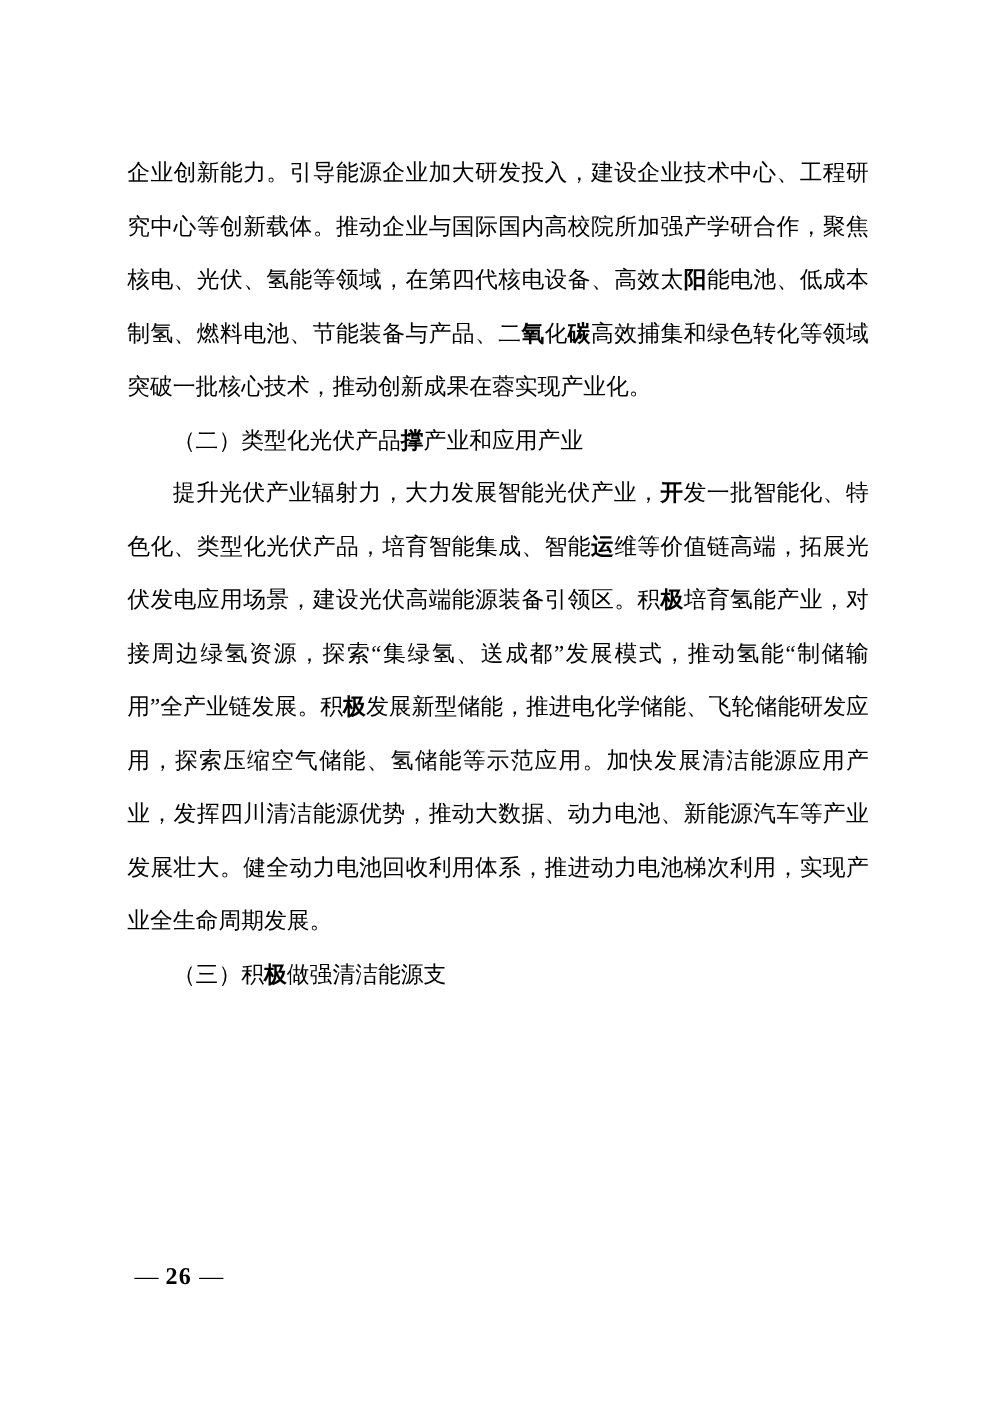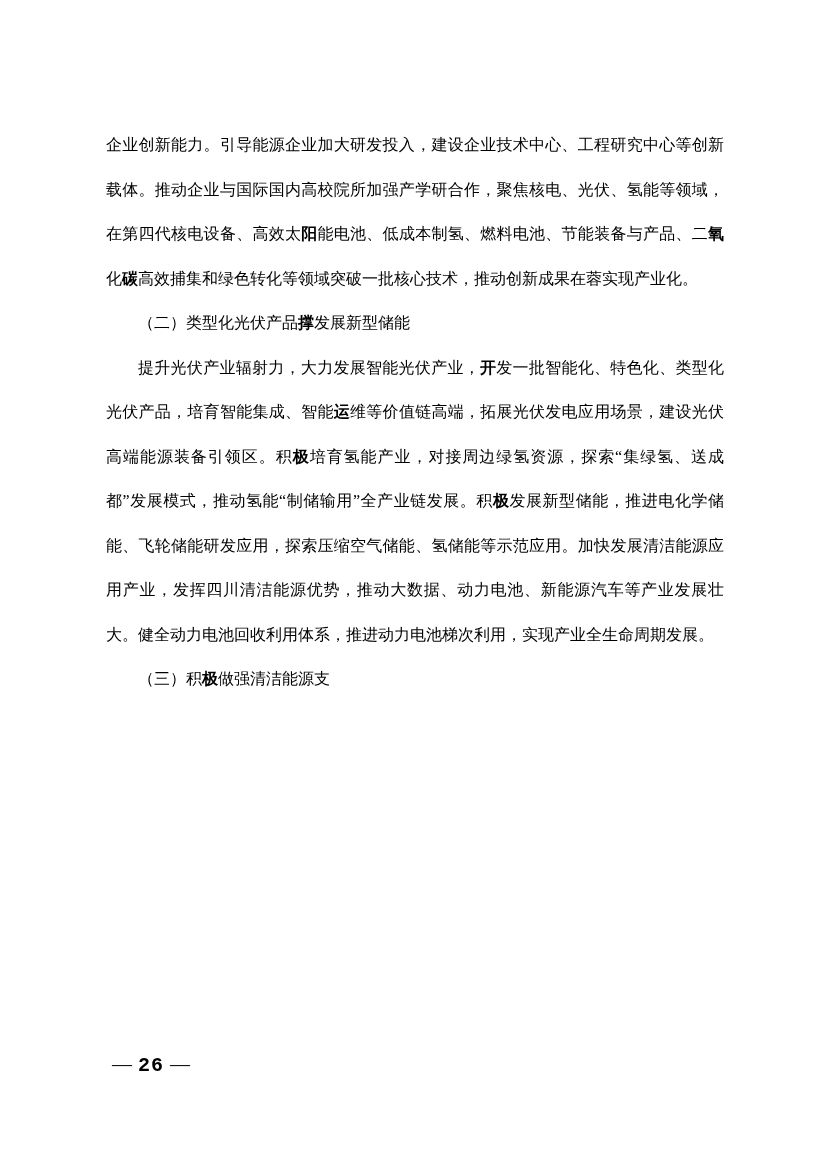--- a/index.html
+++ b/index.html
@@ -14,21 +14,21 @@
     background: #ffffff;
     overflow: hidden;
     font-family: "Liberation Serif", serif;
     color: #000000;
   }
   .text-block {
     position: absolute;
     left: 106px;
     top: 123px;
     width: 618px;
-    font-size: 16px;
+    font-size: 19px;
     line-height: 44.5px;
     text-align: justify;
     text-justify: inter-ideograph;
     color: #000000;
   }
   .text-block p {
     margin: 0;
     padding: 0;
   }
   .text-block p.indent {
@@ -39,30 +39,30 @@
   .footer {
     position: absolute;
     left: 110px;
     top: 1051px;
     font-size: 20px;
     line-height: 26px;
     color: #000000;
     white-space: nowrap;
   }
   .footer .dash { font-weight: 400; padding: 0 2px; }
-  .footer .num  { font-weight: 700; padding: 0 4px; letter-spacing: 1px; font-family: Liberation Mono, monospace; }
+  .footer .num  { font-weight: 700; padding: 0 4px; letter-spacing: 1px; }
 </style>
 </head>
 <body>
 
 <div class="page">
 
   <div class="text-block" id="doc-body">
       <p class=""><span class="run">企业创新能力。引导能源企业加大研发投入，建设企业技术中心、工程研究中心等创新载体。推动企业与国际国内高校院所加强产学研合作，聚焦核电、光伏、氢能等领域，在第四代核电设备、高效太</span><span class="run b">阳</span><span class="run">能电池、低成本制氢、燃料电池、节能装备与产品、二</span><span class="run b">氧</span><span class="run">化</span><span class="run b">碳</span><span class="run">高效捕集和绿色转化等领域突破一批核心技术，推动创新成果在蓉实现产业化。</span></p>
-      <p class="indent"><span class="run">（二）类型化光伏产品</span><span class="run b">撑</span><span class="run">发展新型储能</span></p>
+      <p class="indent"><span class="run">（二）类型化光伏产品</span><span class="run b">撑</span><span class="run">产业和应用产业</span></p>
       <p class="indent"><span class="run">提升光伏产业辐射力，大力发展智能光伏产业，</span><span class="run b">开</span><span class="run">发一批智能化、特色化、类型化光伏产品，培育智能集成、智能</span><span class="run b">运</span><span class="run">维等价值链高端，拓展光伏发电应用场景，建设光伏高端能源装备引领区。积</span><span class="run b">极</span><span class="run">培育氢能产业，对接周边绿氢资源，探索“集绿氢、送成都”发展模式，推动氢能“制储输用”全产业链发展。积</span><span class="run b">极</span><span class="run">发展新型储能，推进电化学储能、飞轮储能研发应用，探索压缩空气储能、氢储能等示范应用。加快发展清洁能源应用产业，发挥四川清洁能源优势，推动大数据、动力电池、新能源汽车等产业发展壮大。健全动力电池回收利用体系，推进动力电池梯次利用，实现产业全生命周期发展。</span></p>
       <p class="indent"><span class="run">（三）积</span><span class="run b">极</span><span class="run">做强清洁能源支</span></p>
     </div>
 
   <div class="footer">
     <span class="dash">—</span><span class="num">26</span><span class="dash">—</span>
   </div>
 
 </div>
 

